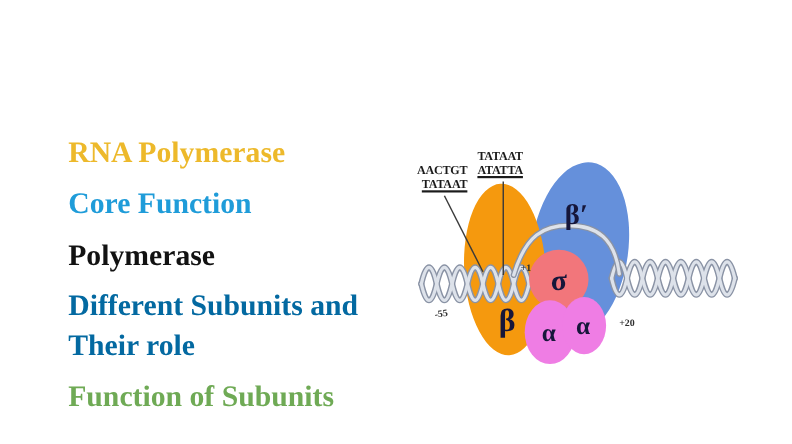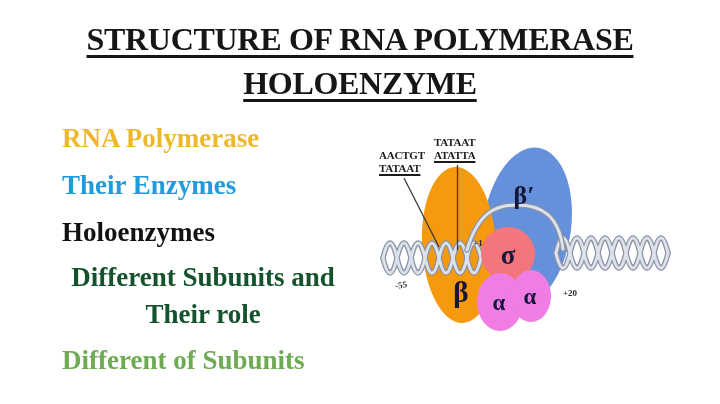--- a/index.html
+++ b/index.html
@@ -26,39 +26,35 @@
   .topic.wrap{white-space:normal;width:282px;}
 
   
   .diagram{position:absolute;left:375px;top:125px;width:300px;height:215px;}
   .diagram svg{position:absolute;left:0;top:0;}
   .dlabel{position:absolute;color:#101028;}
   .seq{
     font-size:11px;line-height:12.5px;font-weight:bold;color:#1b1b1b;
     letter-spacing:-0.2px;white-space:nowrap;
   }
-  .seq .u{text-decoration:underline;text-decoration-thickness:1.5px;text-underline-offset:2px;}
+  .seq .u{text-decoration:underline;text-decoration-thickness:1.5px;text-underline-offset:2px;text-align:right;}
   .greek{font-weight:bold;color:#16163a;transform:translate(-50%,-50%);}
   .pos{font-size:9px;font-weight:bold;color:#2e2e2e;transform:translate(-50%,-50%);}
 </style>
 </head>
 <body>
 
 <div class="slide">
 
-  <div class="title">
-    <div><span class="tline">STRUCTURE OF RNA POLYMERASE</span></div>
-    <div><span class="tline">HOLOENZYME</span></div>
-  </div>
 
   <div class="topic" style="top: 120px; color: rgb(237, 185, 43);">RNA Polymerase</div>
-  <div class="topic" style="top: 167px; color: rgb(31, 156, 217);">Their Enzymes</div>
-  <div class="topic" style="top: 214px; color: rgb(18, 18, 18);">Holoenzymes</div>
-  <div class="topic wrap" style="top: 259px; color: #14532d; text-align: center;">Different Subunits and Their role</div>
-  <div class="topic" style="top: 342px; color: rgb(111, 170, 85);">Different of Subunits</div>
+  <div class="topic" style="top: 167px; color: rgb(31, 156, 217);">Core Function</div>
+  <div class="topic" style="top: 214px; color: rgb(18, 18, 18);">Polymerase</div>
+  <div class="topic wrap" style="top: 259px; color: #0369a1;">Different Subunits and Their role</div>
+  <div class="topic" style="top: 342px; color: rgb(111, 170, 85);">Function of Subunits</div>
 
   <div class="diagram">
     <svg width="300" height="215" viewBox="0 0 300 215">
 
       <ellipse cx="152" cy="102" rx="44" ry="80" transform="rotate(8 152 102)" style="fill: rgb(101, 144, 219);"></ellipse>
 
       <ellipse cx="84" cy="120" rx="37" ry="78" transform="rotate(-3 84 120)" style="fill: rgb(245, 153, 14);"></ellipse>
 
       <g fill="none" stroke-linecap="round">
         <path stroke-width="5.5" d="M8,133 q7,-30 14,0 q7,30 14,0 q7,-30 14,0 q7,30 14,0 q7,-30 14,0 q7,30 14,0 q7,-30 14,0" style="stroke: rgb(138, 147, 165);"></path>

